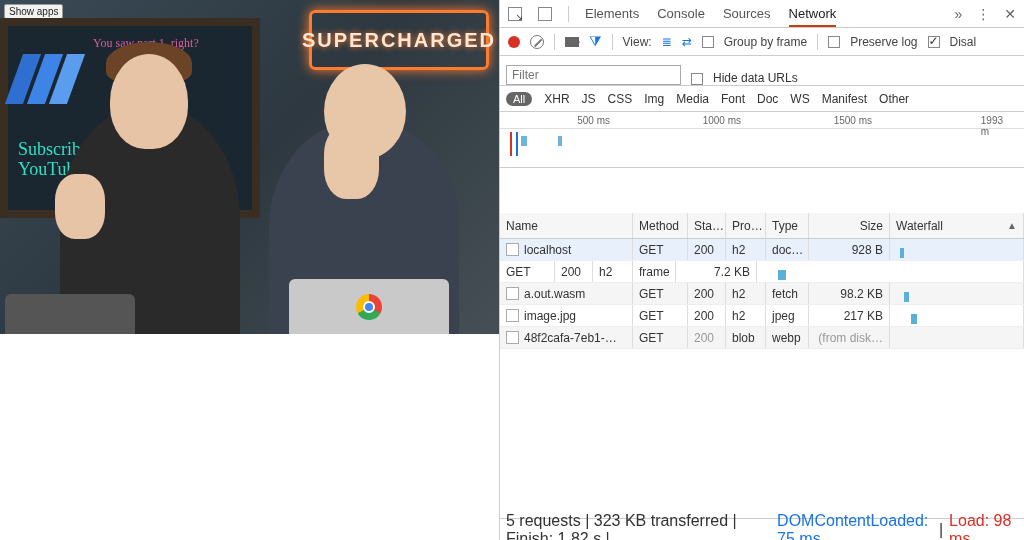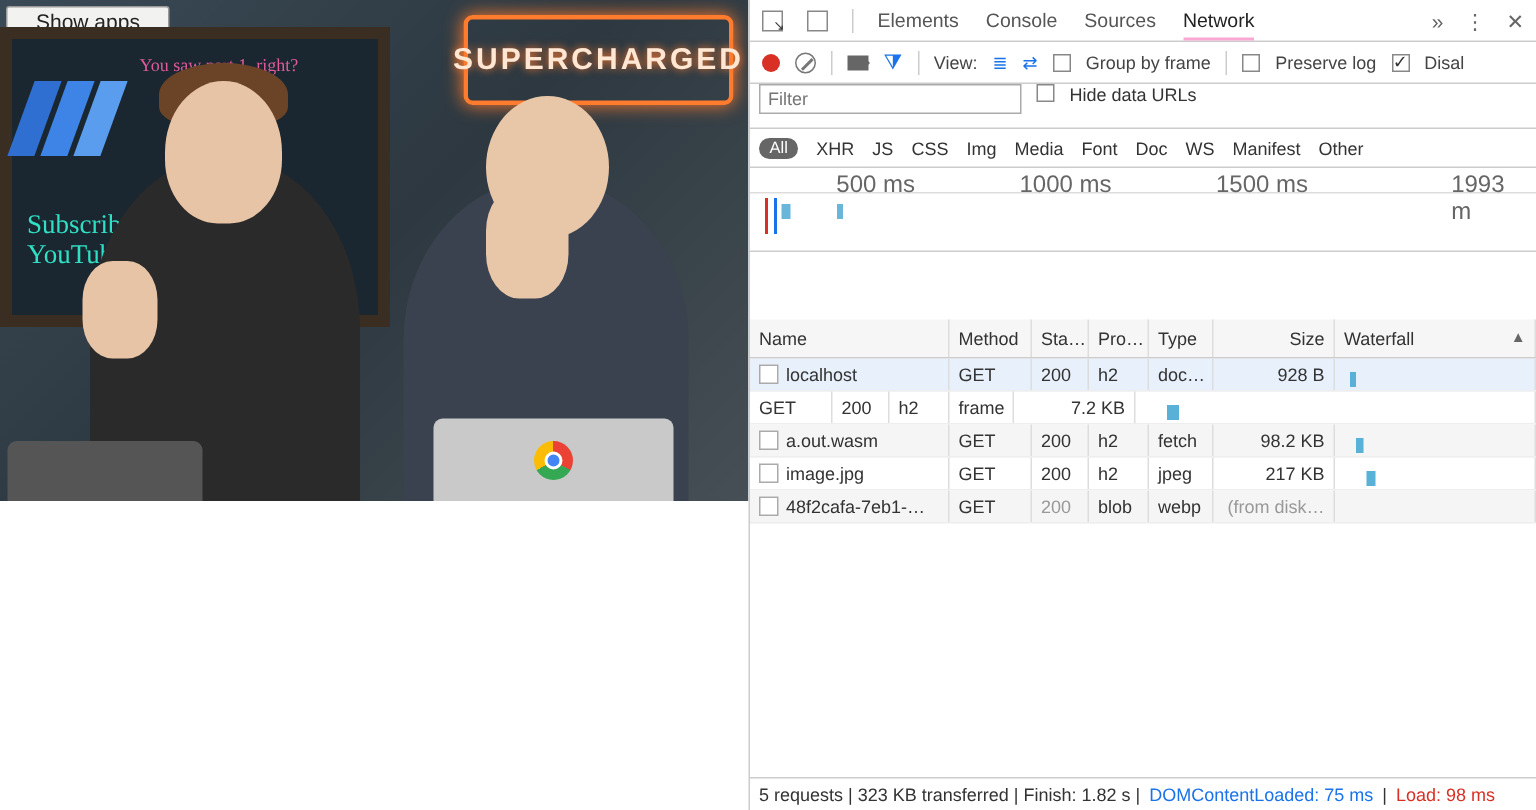--- a/index.html
+++ b/index.html
@@ -1,18 +1,18 @@
 <!DOCTYPE html>
 <html><head>
 <meta charset="utf-8">
 <style>
 * { box-sizing: border-box; margin: 0; padding: 0; }
 body { font-family: -apple-system, "Segoe UI", Arial, sans-serif; font-size: 12px; color: #333; width: 1024px; height: 540px; overflow: hidden; position: relative; background: #fff; }
 .left { position: absolute; left: 0; top: 0; width: 499px; height: 334px; background: linear-gradient(135deg,#3a4a56 0%,#2d3840 50%,#464f55 100%); overflow: hidden; }
-.showapps { position: absolute; top: 4px; left: 4px; background: #f2f2f0; border:1px solid #999; padding:1px 19px; font-size:14px; color:#222; border-radius:2px; }
+.showapps { position: absolute; top: 4px; left: 4px; background: #f2f2f0; border:1px solid #999; padding:1px 4px; font-size:10px; color:#222; border-radius:2px; }
 .chalk { position:absolute; top:18px; left:0; width:260px; height:200px; background:#1a2730; border:8px solid #3a2d22; }
 .chalk .diamond { position:absolute; top:28px; left:6px; width:70px; height:50px; }
 .chalk .diamond span{position:absolute;width:18px;height:50px;background:#2f6fd1;transform:skewX(-20deg);}
 .chalk .diamond span:nth-child(2){left:22px;background:#3d84e6;}
 .chalk .diamond span:nth-child(3){left:44px;background:#5a9def;}
 .chalk .pink{position:absolute;top:10px;left:85px;color:#e05a9c;font-family:cursive;font-size:12px;}
 .chalk .sub{position:absolute;bottom:30px;left:10px;color:#2fe0c4;font-family:cursive;font-size:18px;line-height:1.1;}
 .neon{position:absolute;top:10px;right:10px;width:180px;height:60px;border:3px solid #ff7b2e;border-radius:6px;display:flex;align-items:center;justify-content:center;color:#ffe7d4;font-size:20px;font-weight:bold;letter-spacing:2px;box-shadow:0 0 12px #ff7b2e;text-shadow:0 0 6px #ff7b2e;}
 .person{position:absolute;bottom:0;border-radius:50% 50% 0 0;}
 .p1{left:60px;width:180px;height:230px;background:#2a2a2a;}
@@ -24,54 +24,54 @@
 .p2 .hand{position:absolute;top:5px;left:55px;width:55px;height:75px;background:#e8c6a8;border-radius:40%;}
 .laptop{position:absolute;bottom:0;background:#c9c9c9;border-radius:6px 6px 0 0;}
 .lap1{left:5px;width:130px;height:40px;background:#555;}
 .lap2{right:50px;width:160px;height:55px;}
 .lap2 .chrome{position:absolute;left:50%;top:50%;transform:translate(-50%,-50%);width:26px;height:26px;border-radius:50%;background:conic-gradient(#ea4335 0 120deg,#34a853 120deg 240deg,#fbbc05 240deg 360deg);}
 .lap2 .chrome::after{content:"";position:absolute;inset:7px;background:#4285f4;border-radius:50%;border:2px solid #fff;}
 .right{position:absolute;right:0;top:0;bottom:0;left:499px;border-left:1px solid #ccc;display:flex;flex-direction:column;background:#fff;}
 .tabbar{height:28px;border-bottom:1px solid #ccc;display:flex;align-items:center;gap:16px;padding:0 8px;}
 .ticon{width:14px;height:14px;border:1px solid #888;}
 .tabs{display:flex;gap:18px;flex:1;font-size:13px;color:#555;}
-.tab.active{color:#222;border-bottom:2px solid #f9a8d4;padding-bottom:4px;margin-bottom:-6px;}
+.tab.active{color:#222;border-bottom:2px solid #c2410c;padding-bottom:4px;margin-bottom:-6px;}
 .rightbtns{margin-left:auto;display:flex;gap:14px;color:#666;font-size:14px;}
 .toolbar{height:28px;border-bottom:1px solid #ccc;display:flex;align-items:center;gap:10px;padding:0 8px;font-size:12px;color:#444;}
 .rec{width:12px;height:12px;border-radius:50%;background:#d93025;}
 .no{width:14px;height:14px;border:1.5px solid #777;border-radius:50%;position:relative;}
 .no::after{content:"";position:absolute;left:2px;top:6px;width:10px;height:1.5px;background:#777;transform:rotate(-45deg);}
 .cam{width:14px;height:10px;background:#666;position:relative;}
 .cam::after{content:"";position:absolute;right:-5px;top:1px;border:4px solid transparent;border-left-color:#666;}
 .fun{color:#1a73e8;font-size:14px;}
 .sep{width:1px;height:16px;background:#ccc;}
 .chk{width:12px;height:12px;border:1px solid #888;display:inline-block;vertical-align:middle;position:relative;}
 .chk.on::after{content:"✓";position:absolute;left:0;top:-3px;font-size:12px;color:#333;}
-.filterrow{height:30px;border-bottom:1px solid #ccc;display:flex;align-items:flex-start;gap:10px;padding:0 6px;}
+.filterrow{height:30px;border-bottom:1px solid #ccc;display:flex;align-items:flex-end;gap:10px;padding:0 6px;}
 .filterrow input{width:175px;height:20px;border:1px solid #aaa;padding:0 5px;font-size:12px;}
 .typerow{height:26px;border-bottom:1px solid #ccc;display:flex;align-items:center;gap:12px;padding:0 6px;font-size:12px;}
 .pill{background:#666;color:#fff;border-radius:8px;padding:1px 7px;font-size:11px;}
-.timeline{height:56px;border-bottom:1px solid #ccc;position:relative;font-size:16px;color:#666;}
+.timeline{height:56px;border-bottom:1px solid #ccc;position:relative;font-size:10px;color:#666;}
 .timeline .lbl{position:absolute;top:3px;}
 .timeline .axis{position:absolute;left:0;right:0;top:16px;height:1px;background:#ddd;}
 .timeline .marks{position:absolute;top:20px;left:0;right:0;height:32px;}
 .timeline .m{position:absolute;width:2px;top:4px;height:10px;}
 .gridhead{height:26px;border-bottom:1px solid #ccc;display:flex;background:#f6f6f6;font-size:12px;margin-top:45px;}
 .gridhead>div,.row>div{border-right:1px solid #ddd;padding:4px 6px;display:flex;align-items:center;overflow:hidden;white-space:nowrap;text-overflow:ellipsis;}
 .c-name{width:133px;} .c-meth{width:55px;} .c-st{width:38px;} .c-pro{width:40px;} .c-type{width:43px;} .c-size{width:81px;justify-content:flex-end;} .c-wf{flex:1;}
 .sorticon{margin-left:auto;color:#666;font-size:10px;}
 .rows{flex:1;overflow:auto;}
 .row{height:22px;display:flex;font-size:12px;border-bottom:1px solid #eee;}
 .row.sel{background:#e7f0fb;}
 .row.alt{background:#f5f5f5;}
 .fileico{width:13px;height:13px;border:1px solid #aaa;margin-right:5px;background:#fff;flex-shrink:0;}
 .greytxt{color:#999;}
 .wfbar{position:relative;width:100%;height:100%;}
 .wfbar span{position:absolute;top:5px;height:10px;background:#5ab1d8;}
-.status{height:22px;border-top:1px solid #ccc;display:flex;align-items:center;padding:0 6px;gap:6px;font-size:12px;}
+.status{height:22px;border-top:1px solid #ccc;display:flex;align-items:center;padding:0 6px;gap:6px;font-size:16px;}
 .status .s1{color:#333;} .status .s2{color:#1a73e8;} .status .s3{color:#d93025;}
 </style>
 </head>
 <body>
 
 <div class="left">
   <div class="showapps">Show apps</div>
   <div class="chalk">
     <div class="diamond">
         <span></span>

